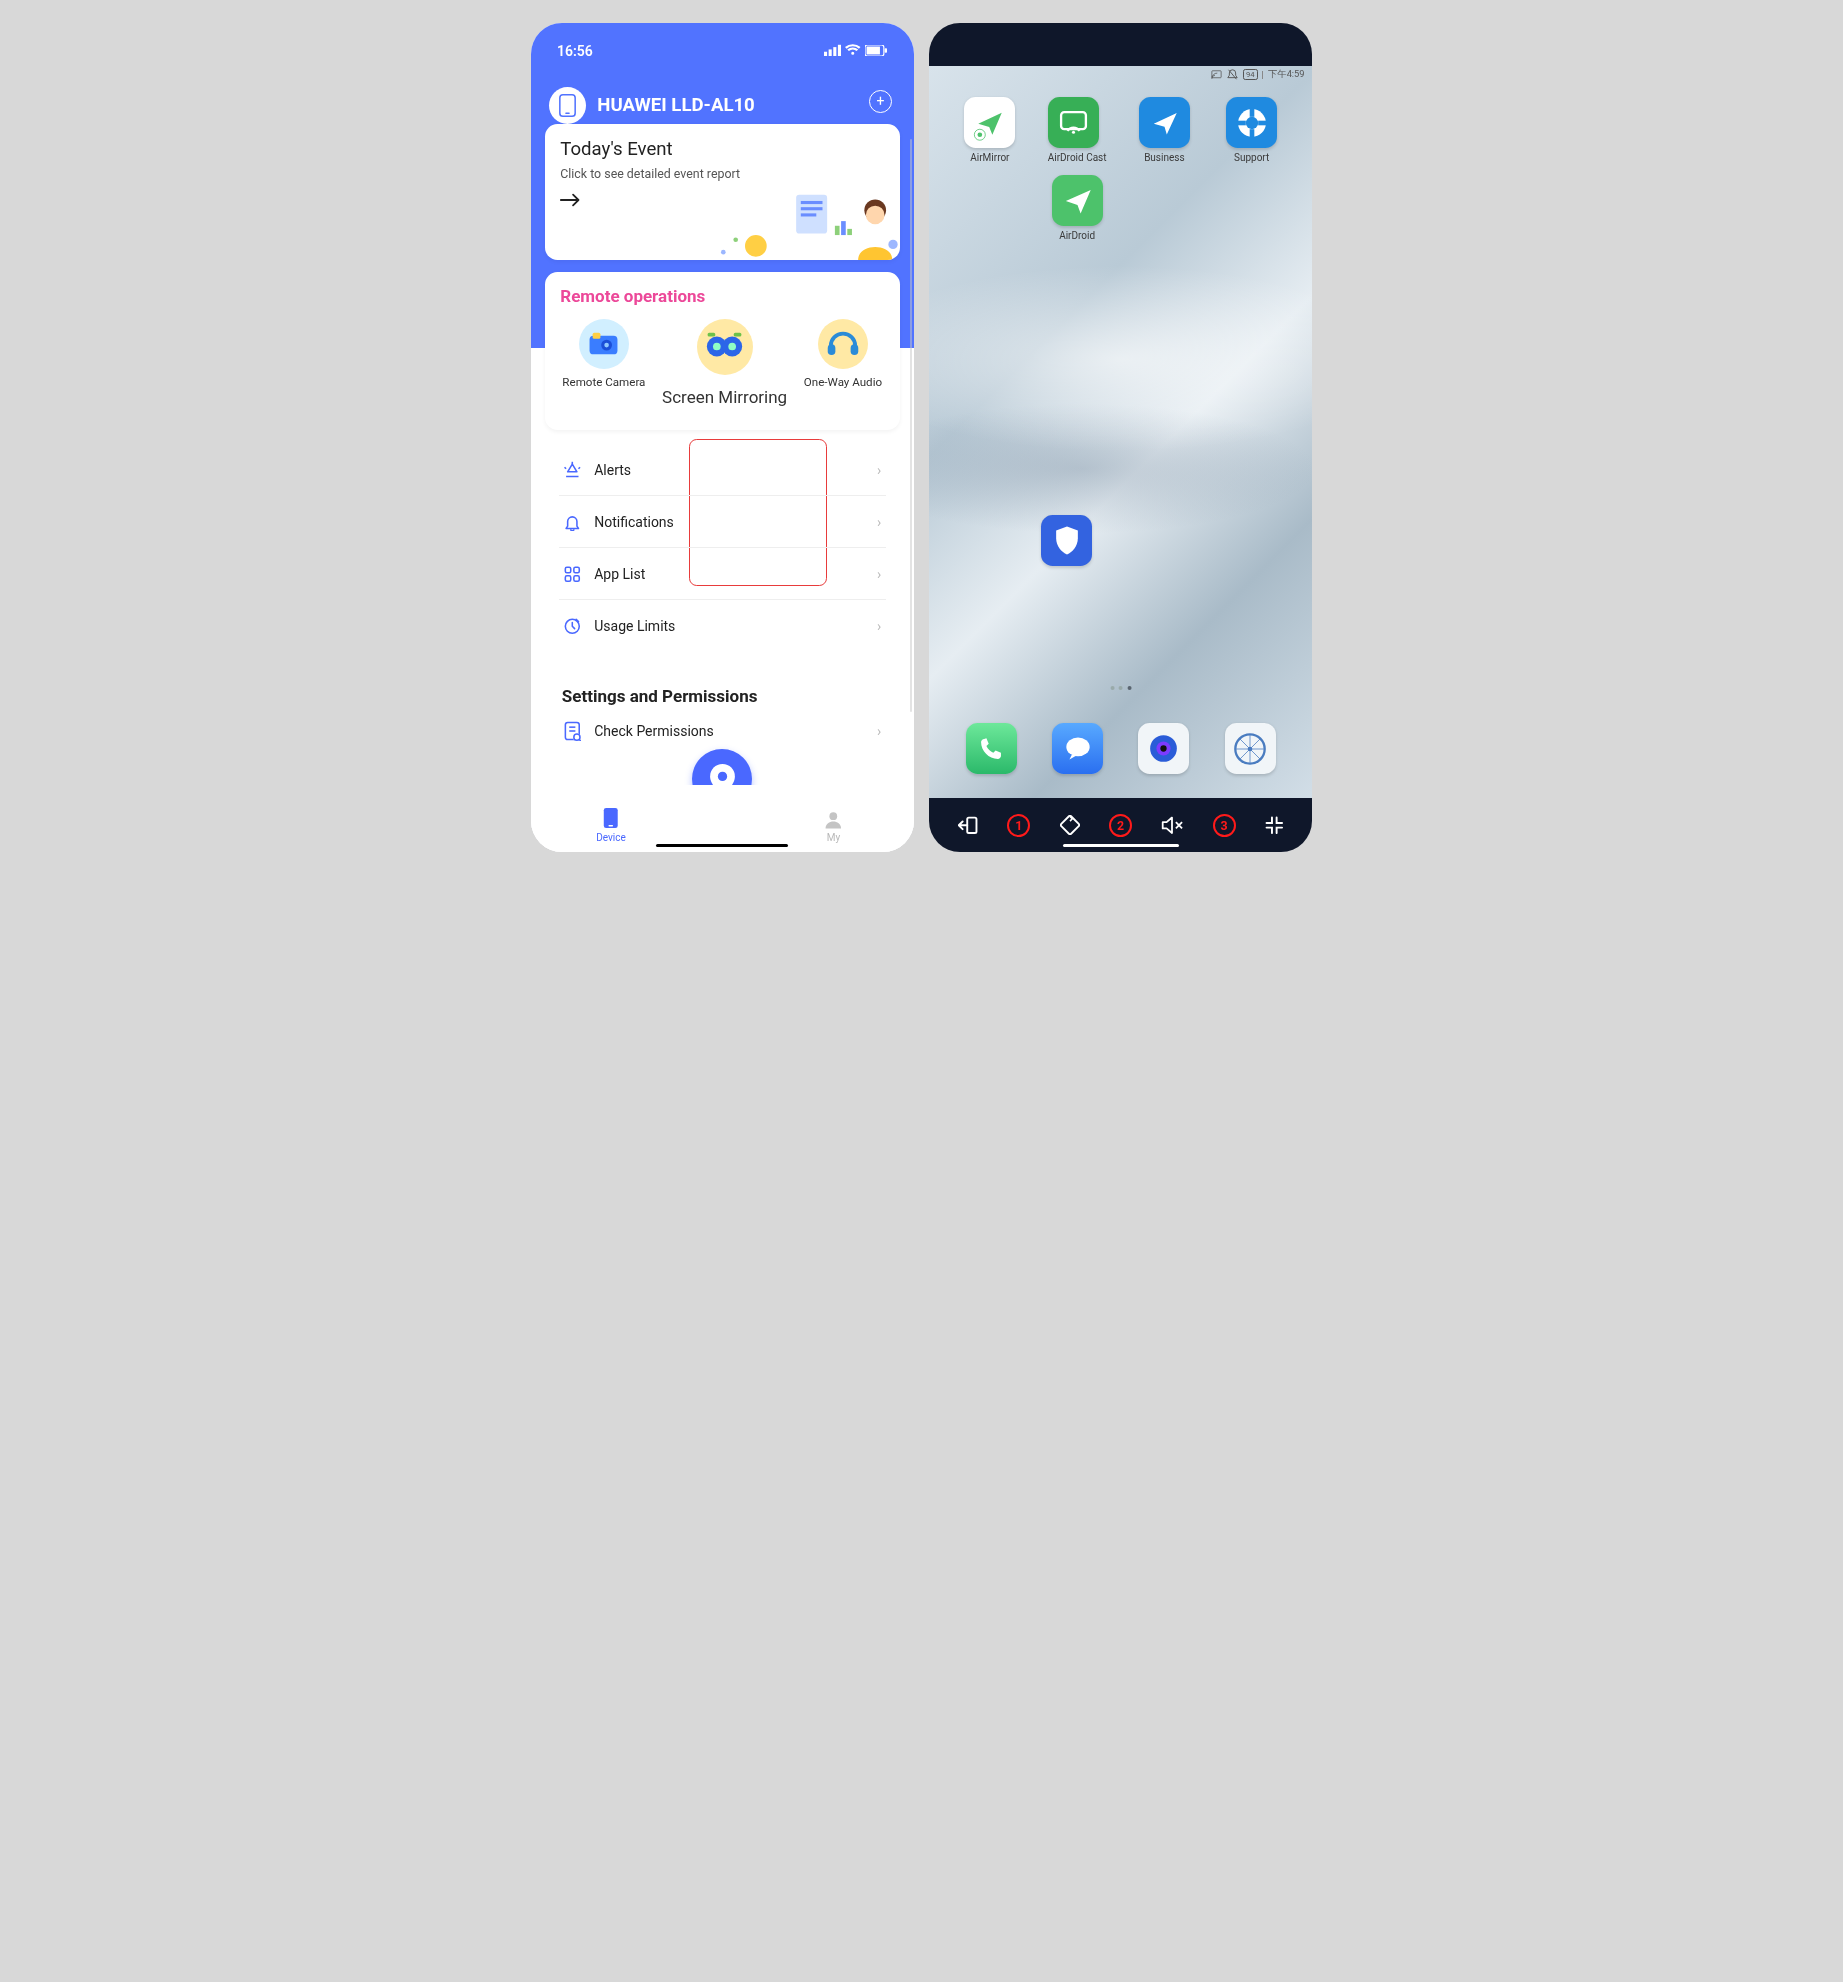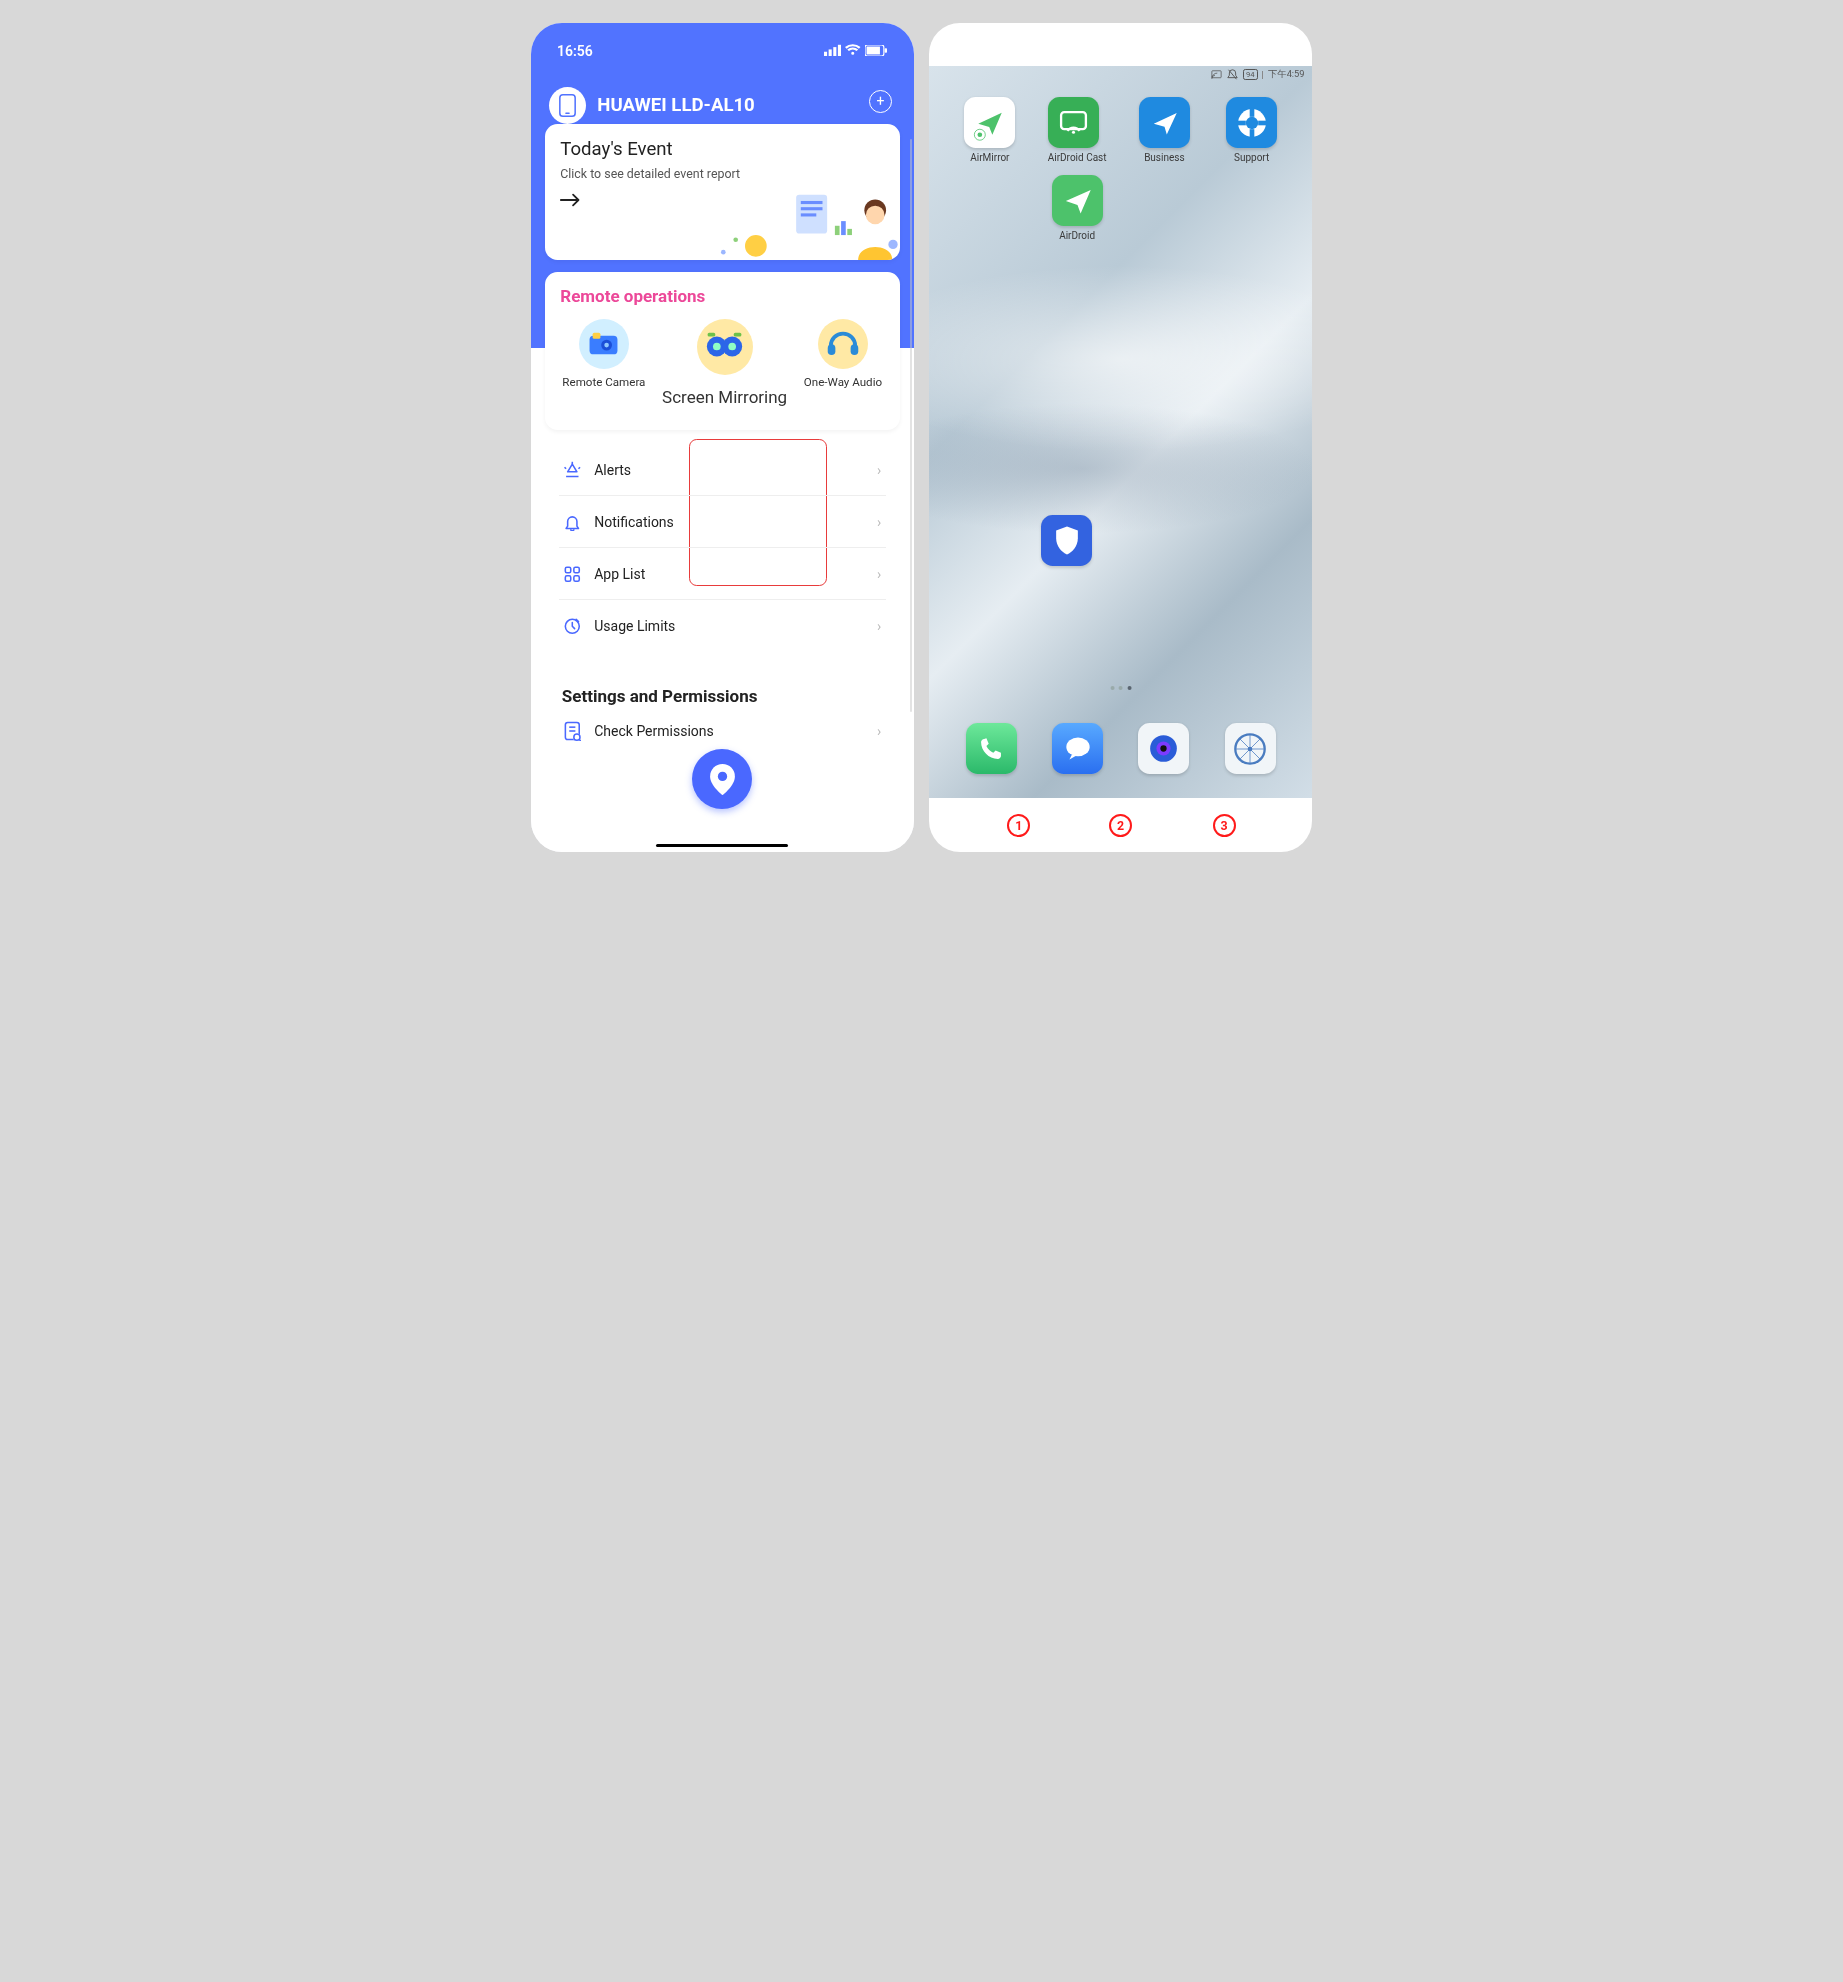--- a/index.html
+++ b/index.html
@@ -86,21 +86,21 @@
   }
   .tab{flex:1;display:flex;flex-direction:column;align-items:center;justify-content:flex-end;padding-bottom:9.3px;font-size:10px;gap:3.1px;}
   .tab.active{color:#4a68ff;}
   .tab.inactive{color:#b9b9b9;}
   .home-indicator{
     position:absolute;bottom:4.6px;left:50%;transform:translateX(-50%);width:132px;height:3.9px;background:#000;border-radius:2.3px;
   }
   .scroll-hint{position:absolute;right:1.5px;top:116px;width:2.3px;height:573px;background:#c7c7c7;border-radius:1.5px;opacity:.5;}
 
   
-  .right{background:#ffffff;}
+  .right{background:#0f172a;}
   .right .inner{
     position:absolute;left:0;right:0;top:43px;bottom:54px;
     background:linear-gradient(135deg,#d8e3eb 0%,#b9cad6 35%,#e6edf2 55%,#a9bbc8 75%,#d2dee7 100%);
     overflow:hidden;
   }
   .right .wave{
     position:absolute;inset:0;
     background:
       radial-gradient(ellipse 465px 155px at 50% 40%,rgba(255,255,255,.6),transparent 60%),
       radial-gradient(ellipse 387px 108px at 40% 55%,rgba(120,140,160,.4),transparent 60%);
@@ -312,20 +312,37 @@
     </div>
   </div>
 
   <div class="fab">
     <svg width="25" height="31" viewBox="0 0 32 40">
         <path d="M16 0C7 0 0 7 0 16c0 12 16 24 16 24s16-12 16-24C32 7 25 0 16 0z" fill="#fff"></path>
         <circle cx="16" cy="16" r="6" fill="#4a68ff"></circle>
       </svg>
   </div>
 
+  <div class="tab-bar">
+    <div class="tab active">
+      <svg width="15.5" height="22" viewBox="0 0 20 28">
+          <rect x="1" y="1" width="18" height="26" rx="3" fill="#4a68ff"></rect>
+          <rect x="7" y="23" width="6" height="2" rx="1" fill="#fff"></rect>
+        </svg>
+      <span>Device</span>
+    </div>
+    <div class="tab" style="flex:0 0 62px;"></div>
+    <div class="tab inactive">
+      <svg width="18.6" height="18.6" viewBox="0 0 24 24">
+          <circle cx="12" cy="8" r="5" fill="#c4c4c4"></circle>
+          <path d="M2 24c0-6 5-9 10-9s10 3 10 9z" fill="#c4c4c4"></path>
+        </svg>
+      <span>My</span>
+    </div>
+  </div>
   <div class="home-indicator"></div>
 </div>
 
 <div class="phone right">
   <div class="inner">
     <div class="wave"></div>
     <div class="status">
       <svg width="11" height="9.3" viewBox="0 0 14 12">
           <rect x="1" y="1" width="12" height="9" rx="1" stroke="#555" fill="none"></rect>
           <path d="M1 11a4 4 0 014-4M1 11a7 7 0 017-7" stroke="#555" fill="none"></path>

